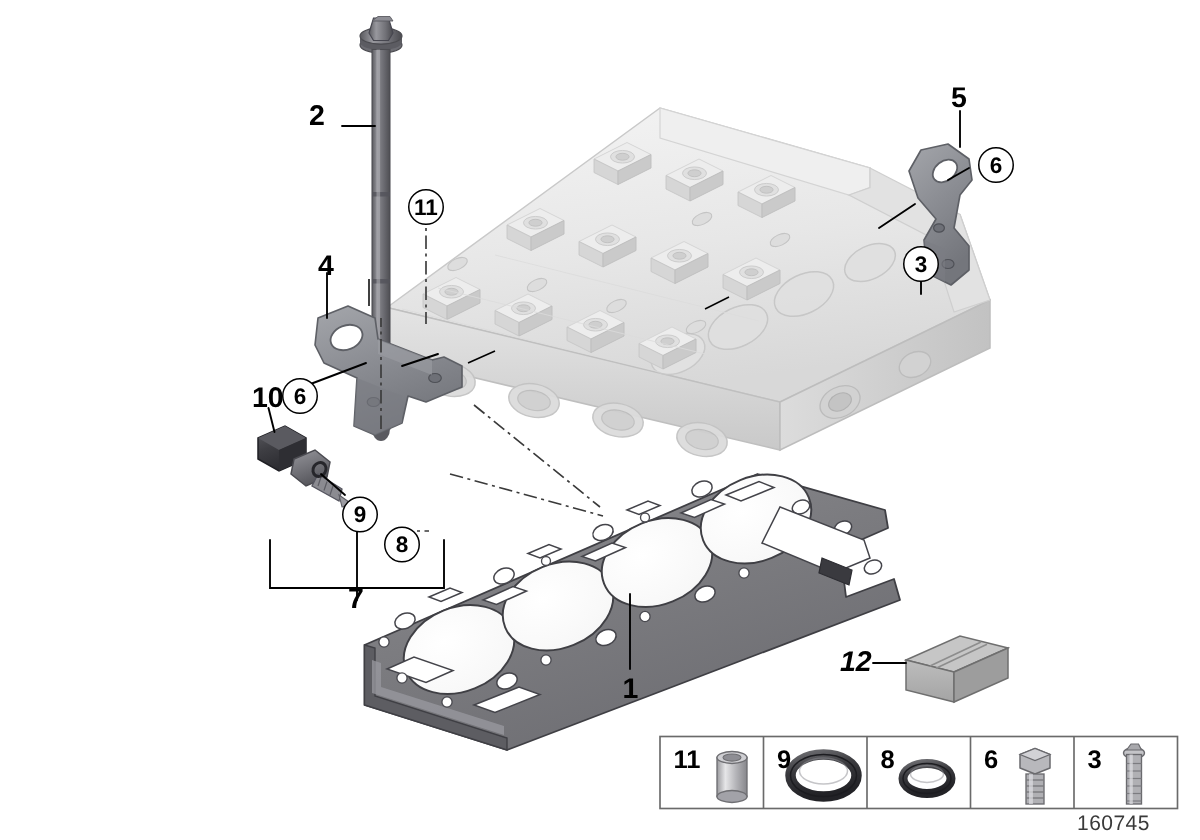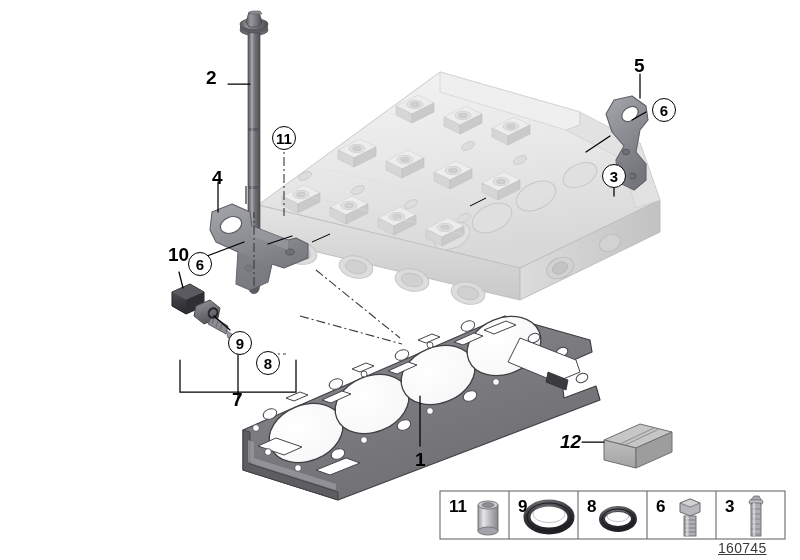--- a/index.html
+++ b/index.html
@@ -447,31 +447,31 @@
         </g>
         <rect x="753" y="503" width="2.2" height="33" fill="#e0e0e4" opacity="0.7"></rect>
       </g>
     </g>
   </svg>
 
   <div class="lbl big" style="left:206px; top:68px;">2</div>
   <div class="lbl circ" style="left:272px; top:126px;">11</div>
   <div class="lbl big" style="left:212px; top:168px;">4</div>
   <div class="lbl circ" style="left:188px; top:252px;">6</div>
-  <div class="lbl big" style="left:168px; top:245px;">10</div>
+  <div class="lbl big" style="left:168px; top:256px;">10</div>
   <div class="lbl circ" style="left:228px; top:331px;">9</div>
   <div class="lbl circ" style="left:256px; top:351px;">8</div>
   <div class="lbl big" style="left:232px; top:390px;">7</div>
   <div class="lbl big" style="left:415px; top:450px;">1</div>
   <div class="lbl big" style="left:560px; top:432px;font-style:italic;">12</div>
   <div class="lbl big" style="left:634px; top:56px;">5</div>
   <div class="lbl circ" style="left:652px; top:98px;">6</div>
   <div class="lbl circ" style="left:602px; top:164px;">3</div>
 
   <div class="lbl legendnum" style="left:449px; top:498px;">11</div>
   <div class="lbl legendnum" style="left:518px; top:498px;">9</div>
   <div class="lbl legendnum" style="left:587px; top:498px;">8</div>
   <div class="lbl legendnum" style="left:656px; top:498px;">6</div>
   <div class="lbl legendnum" style="left:725px; top:498px;">3</div>
 
-  <div class="partno" style="left:718px; top:540px;text-decoration:underline;">160745</div>
+  <div class="partno" style="left:718px; top:540px;">160745</div>
 
 </div>
 
 </body></html>

